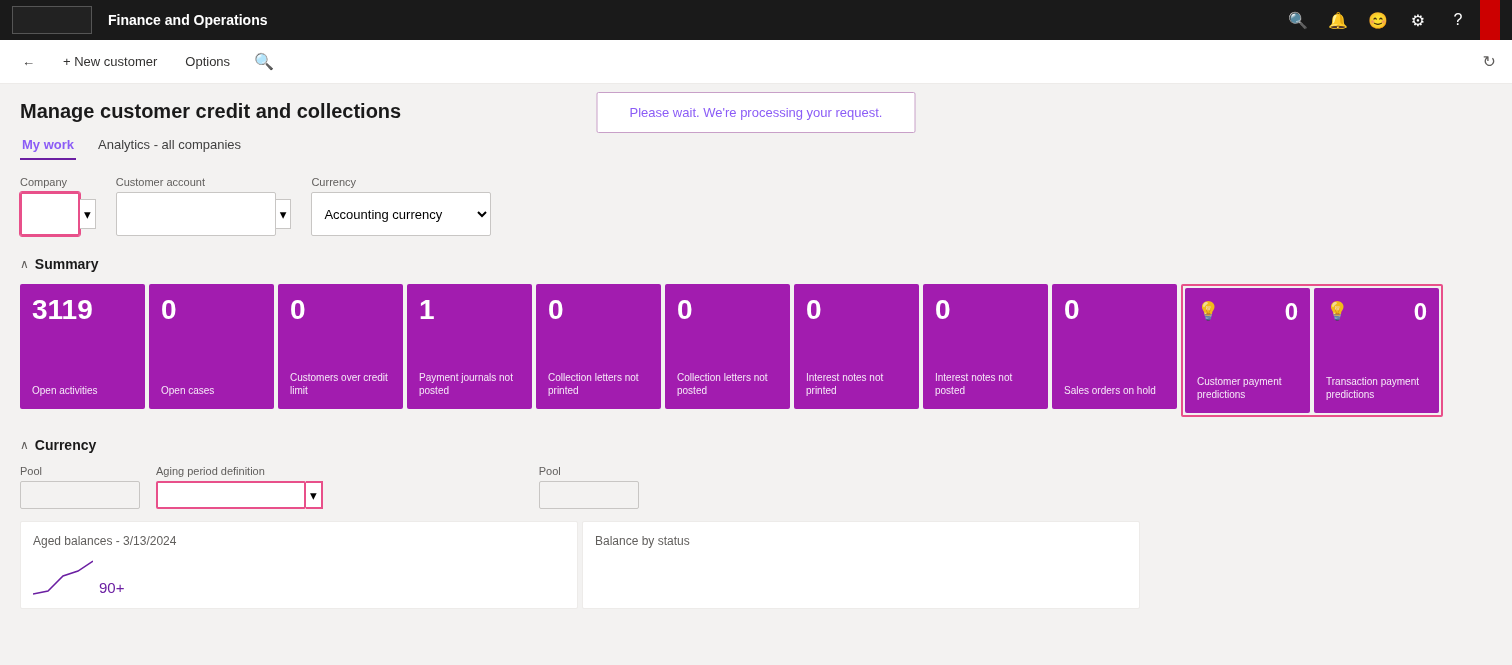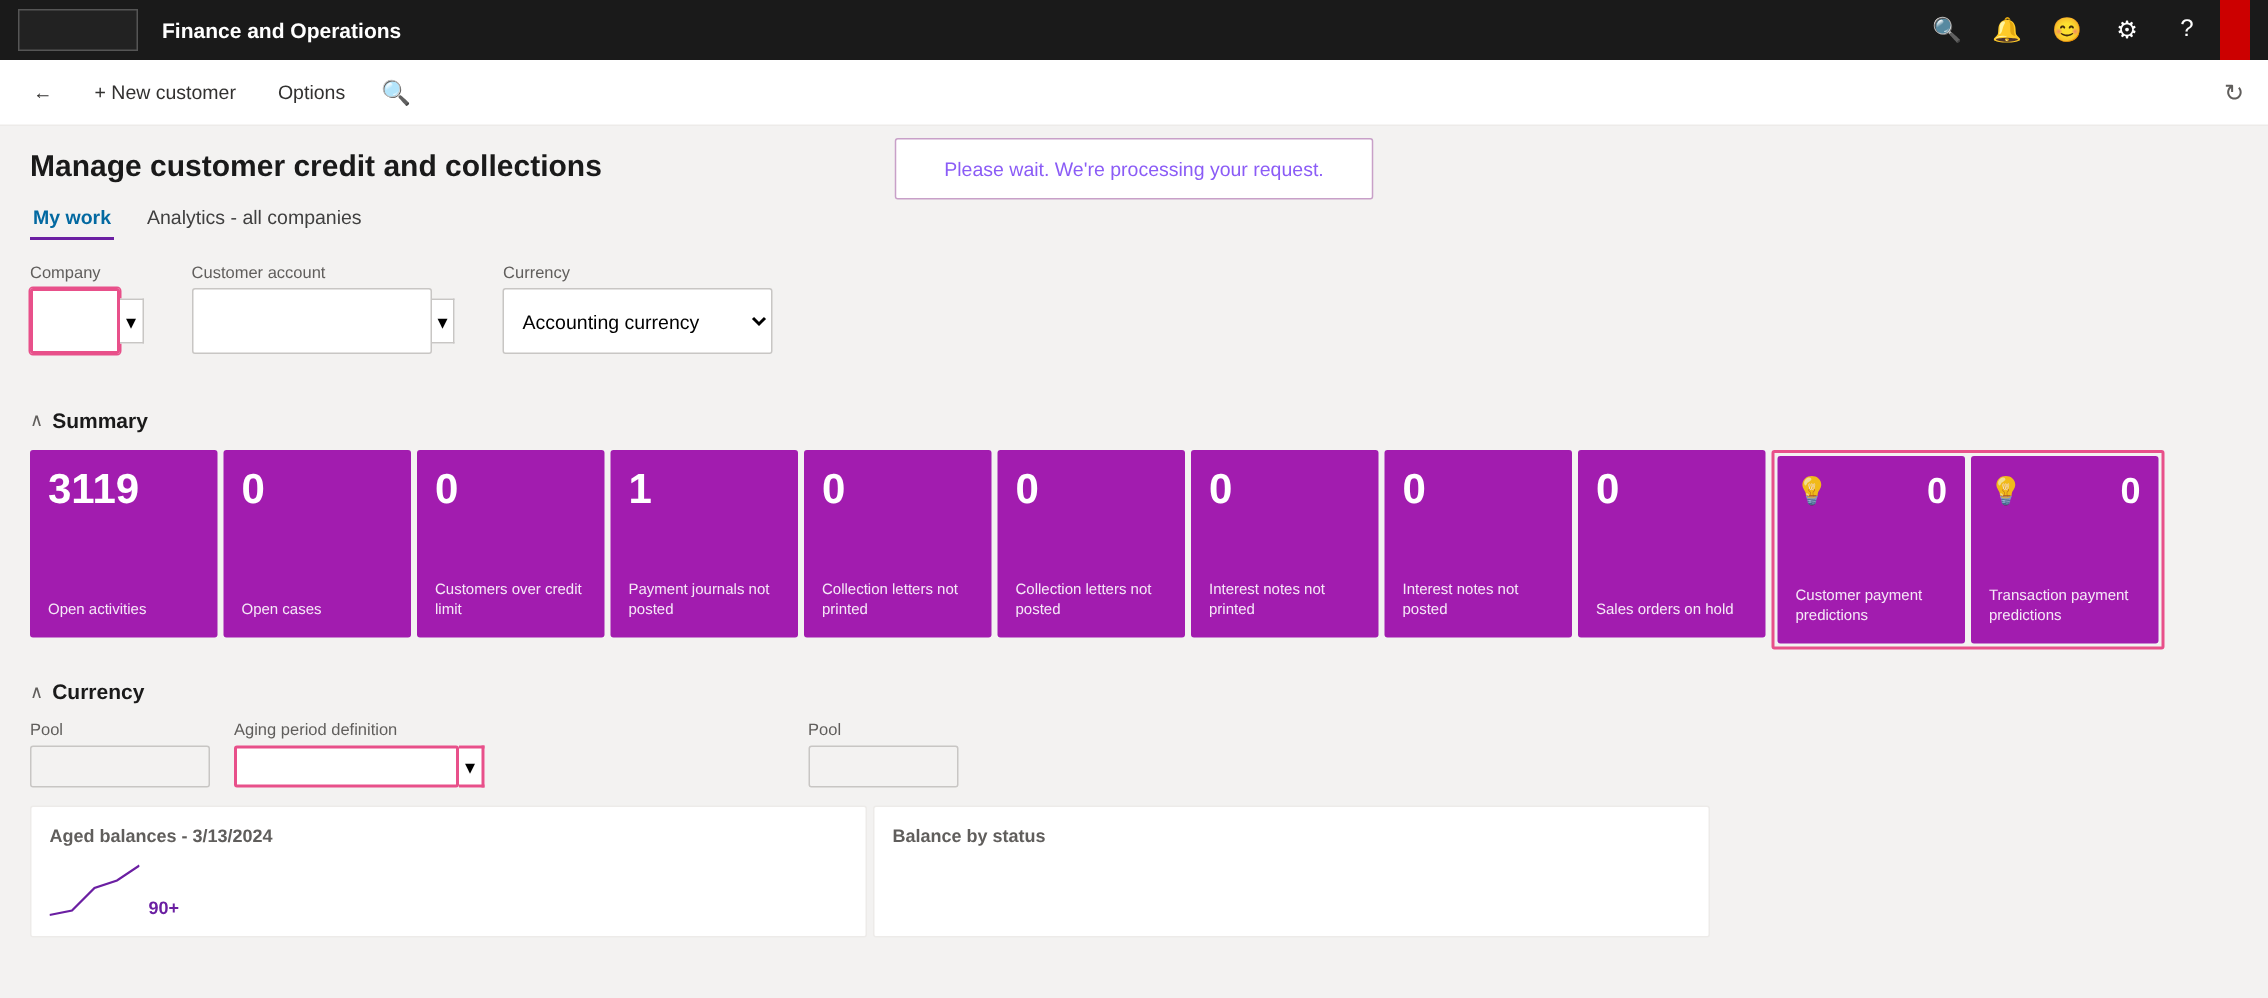--- a/index.html
+++ b/index.html
@@ -89,31 +89,31 @@
     }
     .tab {
       font-size: 13px;
       padding: 6px 2px;
       margin-right: 20px;
       cursor: pointer;
       color: #404040;
       border-bottom: 2px solid transparent;
     }
     .tab.active {
-      color: #0369a1;
+      color: #8b5cf6;
       border-bottom: 2px solid #6b1fa2;
       font-weight: 600;
     }
 
     
     .filters-row {
       display: flex;
       align-items: flex-end;
-      gap: 32px;
-      margin-bottom: 36px;
+      gap: 20px;
+      margin-bottom: 20px;
     }
     .filter-group {
       display: flex;
       flex-direction: column;
       gap: 4px;
     }
     .filter-label {
       font-size: 11px;
       color: #605e5c;
     }
@@ -198,21 +198,20 @@
       display: flex;
       gap: 4px;
     }
 
     
     .balances-section { margin-top: 4px; }
     .balances-grid {
       display: grid;
       grid-template-columns: 1fr 1fr;
       gap: 4px;
-      font-weight: bold;
     }
     .balance-panel {
       background: white;
       border: 1px solid #edebe9;
       border-radius: 2px;
       padding: 12px;
       min-height: 80px;
     }
     .balance-panel-title {
       font-size: 12px;
@@ -436,21 +435,21 @@
       </div>
     </div>
 
     <div class="balances-grid" style="max-width:1120px;">
       <div class="balance-panel">
         <div class="balance-panel-title">Aged balances - 3/13/2024</div>
         <div style="display:flex; align-items:flex-end; gap:2px; height:40px;">
           <svg width="60" height="40" viewBox="0 0 60 40">
             <polyline points="0,38 15,35 30,20 45,15 60,5" fill="none" stroke="#6b1fa2" stroke-width="1.5"></polyline>
           </svg>
-          <span class="chart-label" style="margin-left:4px; font-size:12px; color:#6b1fa2;">90+</span>
+          <span class="chart-label" style="margin-left:4px; font-size:15px; color:#6b1fa2;">90+</span>
         </div>
       </div>
       <div class="balance-panel">
         <div class="balance-panel-title">Balance by status</div>
       </div>
     </div>
   </div>
 
 </div>
 

